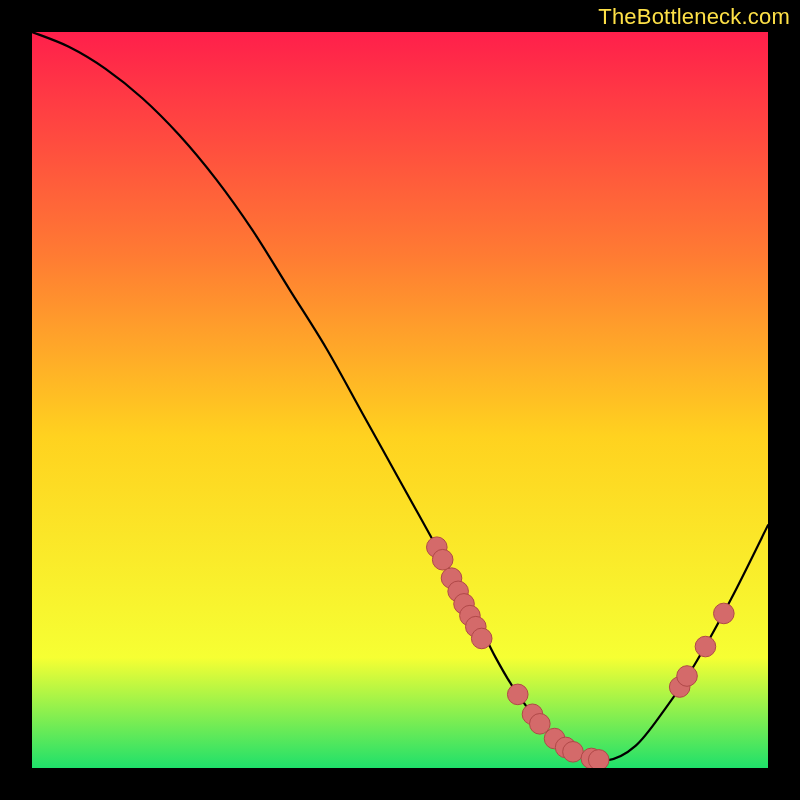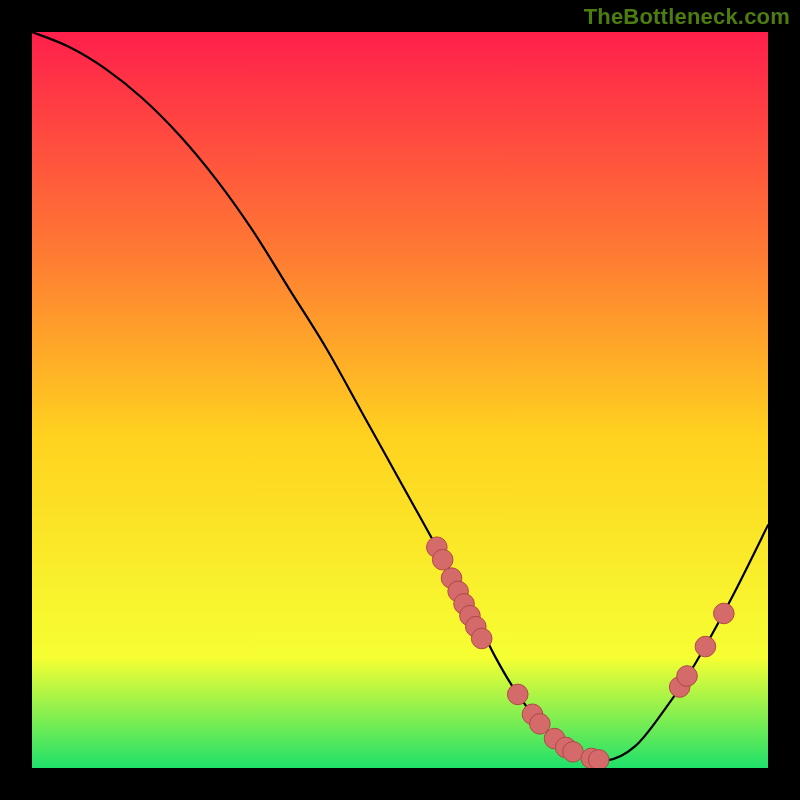--- a/index.html
+++ b/index.html
@@ -13,23 +13,23 @@
   }
   .stage {
     position: relative;
     width: 800px;
     height: 800px;
   }
   .attribution {
     position: absolute;
     top: 4px;
     right: 10px;
-    color: #4d7c0f;
+    color: #fde047;
     font-size: 22px;
-    font-weight: 700;
+    font-weight: 400;
     letter-spacing: 0.2px;
     text-align: right;
   }
   .plot {
     position: absolute;
     left: 32px;
     top: 32px;
     width: 736px;
     height: 736px;
   }

